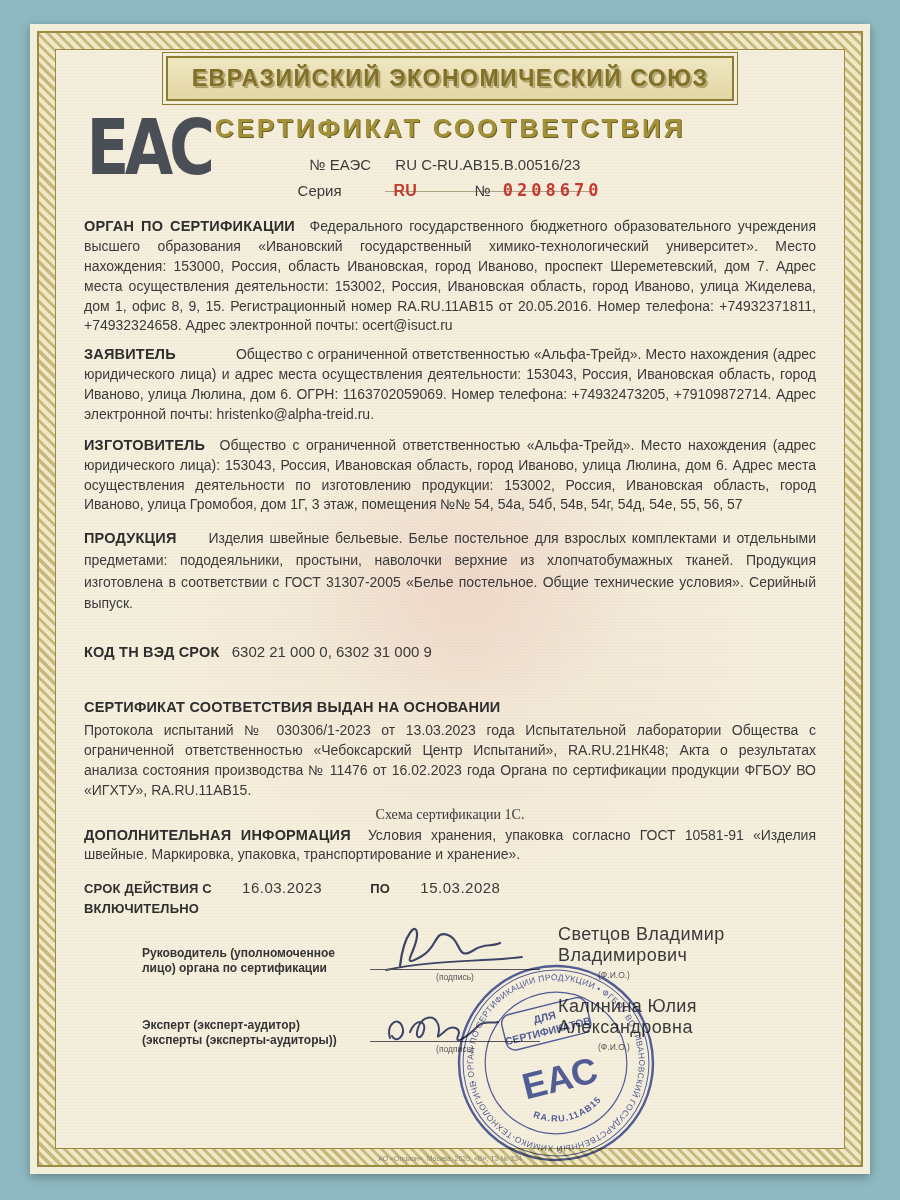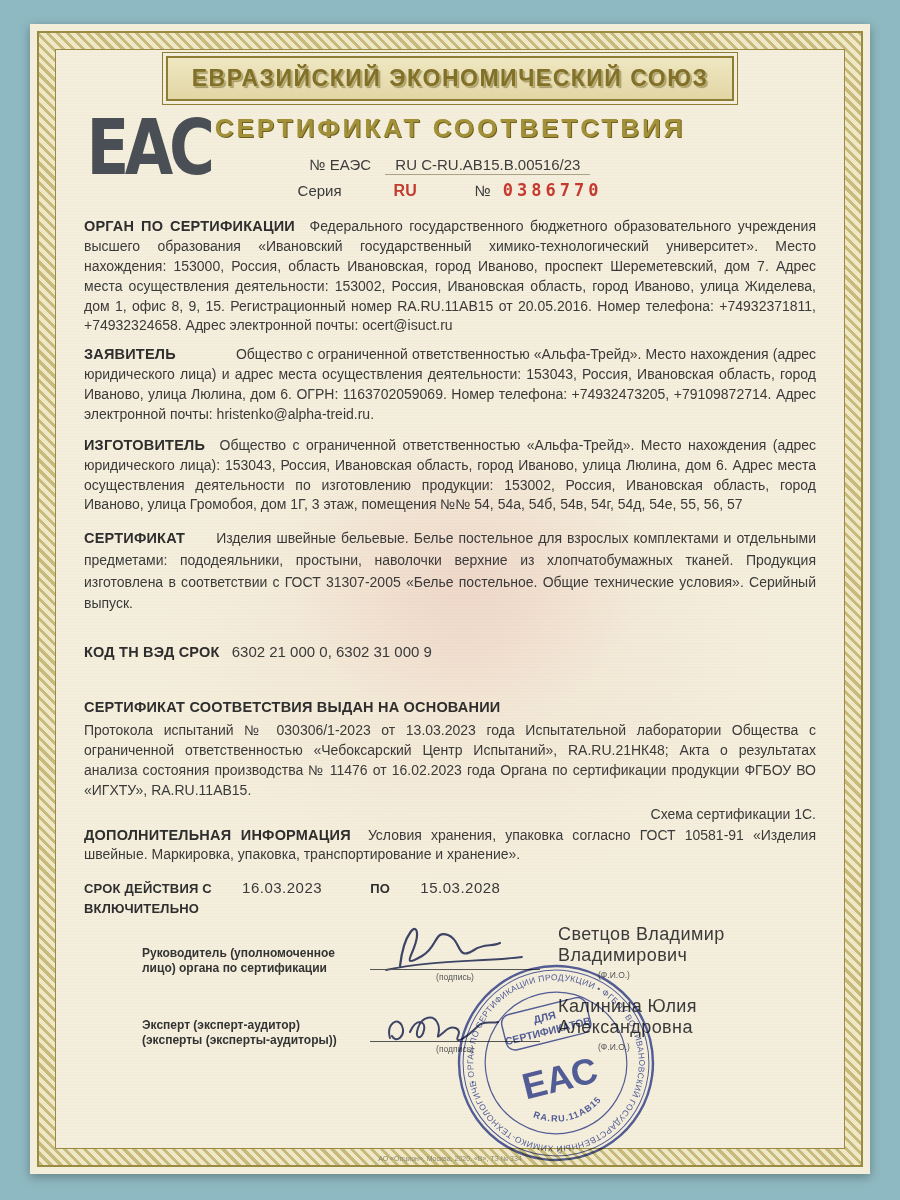--- a/index.html
+++ b/index.html
@@ -50,21 +50,21 @@
     font-size:58px;font-weight:800;letter-spacing:-4px;color:#4a4f55;
     transform:scale(1.08,1.32);
   }
   .cert-title{
     margin-top:12px;text-align:center;
     font-size:26px;font-weight:800;letter-spacing:3px;
     color:#a3913a;text-shadow:1px 1px 0 #6d5f1f;
     white-space:nowrap;
   }
   .number-line{margin-top:12px;text-align:center;font-size:15px;color:#3c3c3c;}
-  .number-line .num-value{margin-left:10px;padding:0 10px 1px 10px;border-bottom:1px solid rgba(110,100,60,.55);}
+  .number-line .num-value{margin-left:10px;padding:0 10px 18px 10px;border-bottom:1px solid rgba(110,100,60,.55);}
   .series-line{margin-top:7px;display:flex;justify-content:center;align-items:baseline;font-size:15px;}
   .series-line .red{color:#c23b2e;font-weight:700;padding-left:44px;}
   .series-line .sv{margin-left:8px;font-size:16px;}
   .series-line .sn-label{margin-left:58px;}
   .series-line .serial{
     margin-left:12px;font-family:"DejaVu Sans Mono", monospace;
     font-size:17px;letter-spacing:4px;font-weight:700;color:#c6392f;
   }
   .sec{font-size:14px;line-height:1.42;text-align:justify;margin:0;color:#3a3a3a;}
   .lbl{font-weight:700;color:#2e2e2e;font-size:14.5px;letter-spacing:.2px;}
@@ -73,21 +73,21 @@
   .gap-lg{margin-right:56px;}
   .s-org{margin-top:16px;}
   .s-app{margin-top:8px;}
   .s-man{margin-top:10px;}
   .s-prod{margin-top:12px;line-height:1.55;}
   .s-tnved{margin-top:26px;font-size:15px;}
   .s-tnved .txt{margin-left:8px;}
   .s-req{margin-top:13px;}
   .s-basis{margin-top:34px;}
   .s-basis .lbl{display:block;margin-bottom:4px;}
-  .s-basis .scheme{display:block;margin-top:4px;text-align:right;}
+  .s-basis .scheme{display:block;margin-top:4px;text-align:center;font-family:Liberation Serif, serif;}
   .s-add{}
   .validity{margin-top:14px;font-size:15px;}
   .validity .lbl{font-size:13px;}
   .v-date{margin-left:26px;letter-spacing:.5px;}
   .v-po{margin-left:44px;}
   .incl{margin-top:3px;}
   .sig-block{margin-top:8px;padding-left:58px;}
   .sig-row{display:grid;grid-template-columns:210px 170px 1fr;column-gap:18px;align-items:end;}
   .sig-row + .sig-row{margin-top:12px;}
   .sig-role{font-size:12px;font-weight:700;line-height:1.25;color:#333;padding-bottom:8px;}
@@ -129,40 +129,40 @@
 
     <div class="number-line">
       <span class="num-label">№ ЕАЭС</span>
       <span class="num-value">RU C-RU.АВ15.В.00516/23</span>
     </div>
 
     <div class="series-line">
       <span>Серия</span>
       <span class="red sv">RU</span>
       <span class="sn-label">№</span>
-      <span class="serial">0386770</span>
+      <span class="serial">0208670</span>
     </div>
 
     <p class="sec s-org">
       <span class="lbl gap-sm">ОРГАН ПО СЕРТИФИКАЦИИ</span>
       <span>Федерального государственного бюджетного образовательного учреждения высшего образования «Ивановский государственный химико-технологический университет». Место нахождения: 153000, Россия, область Ивановская, город Иваново, проспект Шереметевский, дом 7. Адрес места осуществления деятельности: 153002, Россия, Ивановская область, город Иваново, улица Жиделева, дом 1, офис 8, 9, 15. Регистрационный номер RA.RU.11АВ15 от 20.05.2016. Номер телефона: +74932371811, +74932324658. Адрес электронной почты: ocert@isuct.ru</span>
     </p>
 
     <p class="sec s-app">
       <span class="lbl gap-lg">ЗАЯВИТЕЛЬ</span>
       <span>Общество с ограниченной ответственностью «Альфа-Трейд». Место нахождения (адрес юридического лица) и адрес места осуществления деятельности: 153043, Россия, Ивановская область, город Иваново, улица Люлина, дом 6. ОГРН: 1163702059069. Номер телефона: +74932473205, +79109872714. Адрес электронной почты: hristenko@alpha-treid.ru.</span>
     </p>
 
     <p class="sec s-man">
       <span class="lbl gap-sm">ИЗГОТОВИТЕЛЬ</span>
       <span>Общество с ограниченной ответственностью «Альфа-Трейд». Место нахождения (адрес юридического лица): 153043, Россия, Ивановская область, город Иваново, улица Люлина, дом 6. Адрес места осуществления деятельности по изготовлению продукции: 153002, Россия, Ивановская область, город Иваново, улица Громобоя, дом 1Г, 3 этаж, помещения №№ 54, 54а, 54б, 54в, 54г, 54д, 54е, 55, 56, 57</span>
     </p>
 
     <p class="sec s-prod">
-      <span class="lbl gap-md">СЕРТИФИКАТ</span>
+      <span class="lbl gap-md">ПРОДУКЦИЯ</span>
       <span>Изделия швейные бельевые. Белье постельное для взрослых комплектами и отдельными предметами: пододеяльники, простыни, наволочки верхние из хлопчатобумажных тканей. Продукция изготовлена в соответствии с ГОСТ 31307-2005 «Белье постельное. Общие технические условия». Серийный выпуск.</span>
     </p>
 
     <p class="sec s-tnved">
       <span class="lbl">КОД ТН ВЭД СРОК</span>
       <span class="txt">6302 21 000 0, 6302 31 000 9</span>
     </p>
 
 
     <p class="sec s-basis">

